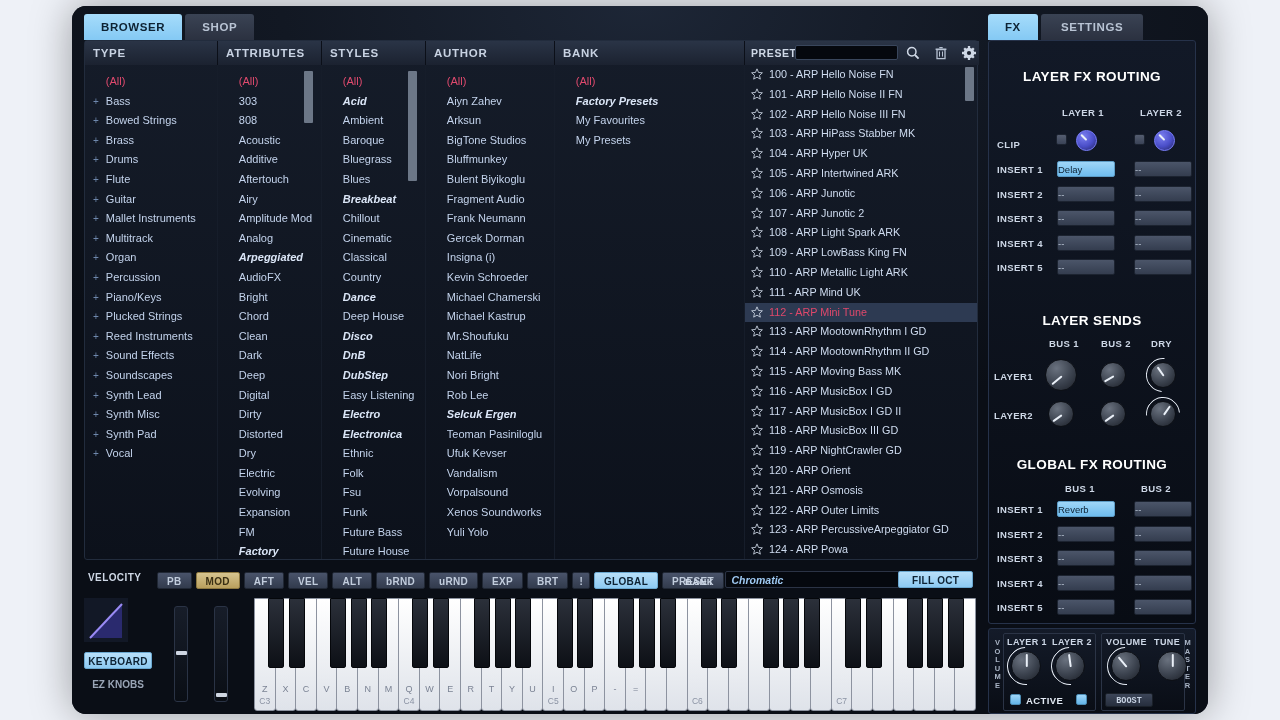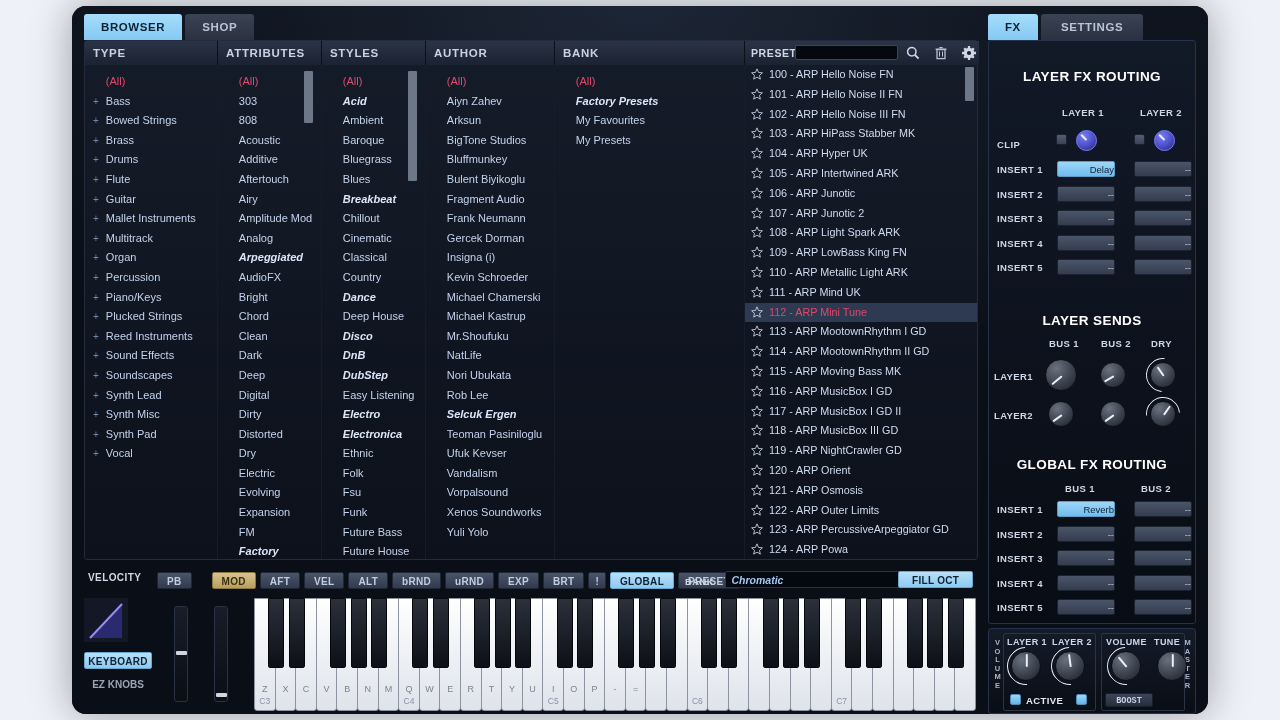--- a/index.html
+++ b/index.html
@@ -80,21 +80,21 @@
   .prow.sel { background:#2d3a52; color:#e0486b; }
   .star { position:absolute; left:6px; top:3px; width:12px; height:12px; }
 
   
   .performbar { position:absolute; left:12px; top:562px; width:894px; height:28px; }
   .pbtn { display:inline-block; height:17px; line-height:17px; padding:0 9px;
     font-size:10px; font-weight:bold; color:#c2cddd; text-align:center;
     background:linear-gradient(#49536a,#323b4d); border:1px solid #202734;
     border-radius:2px; margin-right:4px; cursor:pointer; letter-spacing:.3px; }
   .pbtn.on { background:linear-gradient(#b8dff9,#8dcaf2); color:#0d2233; border-color:#6ba8d0; }
-  .pbtn.mod { background:linear-gradient(#d6c48f,#b99f5d); color:#3a2f12; border-color:#8d7840;margin-left:16px; }
+  .pbtn.mod { background:linear-gradient(#d6c48f,#b99f5d); color:#3a2f12; border-color:#8d7840; }
   .scaleinput { display:inline-block; height:17px; line-height:17px; width:207px;
     background:#05080e; border:1px solid #2b3purple; border:1px solid #2b3purple;
     border:1px solid #2b3345; border-radius:2px; color:#9fc9f2; font-size:10.5px;
     font-weight:bold; font-style:italic; padding-left:6px; vertical-align:top; }
 
   
   .kbarea { position:absolute; left:12px; top:592px; width:894px; height:116px; }
   .wk { position:absolute; top:0; width:27.6px; height:113px;
     background:linear-gradient(#ffffff,#dfe3ea); border:1px solid #8d93a0;
     border-radius:0 0 3px 3px; }
@@ -112,21 +112,21 @@
     border:1px solid #2a3purple; border:1px solid #2a3345; border-radius:3px; }
   .wknob { position:absolute; left:1px; width:11px; height:4px; background:#cfd6e2; border-radius:1px; }
 
   
   .fxpanel { position:absolute; left:916px; top:34px; width:208px; height:584px;
     background:linear-gradient(#121927,#080c14);
     border:1px solid #26324a; border-radius:3px; }
   .sechead { text-align:center; font-size:13.5px; font-weight:bold;
     color:#ffffff; letter-spacing:.4px; }
   .smalllab { font-size:9.5px; font-weight:bold; color:#cdd7e6; letter-spacing:.4px; }
-  .slot { height:16px; line-height:16px; text-align:right; font-size:9.5px;
+  .slot { height:16px; line-height:16px; text-align:left; font-size:9.5px;
     color:#b9c4d4; background:linear-gradient(#4b5569,#343d4f);
     border:1px solid #1c2330; border-radius:2px; cursor:pointer; }
   .slot.on { background:linear-gradient(#9fd6f8,#6fbcee); color:#0d2233; border-color:#5d9cc6; }
   .chk { width:11px; height:11px; background:linear-gradient(#545d70,#3a4357);
     border:1px solid #1c2330; border-radius:2px; cursor:pointer; }
 
   .knob { position:absolute; border-radius:50%;
     background:radial-gradient(circle at 35% 28%, #6a727f 0%, #3b424e 55%, #1b1f27 100%);
     border:1px solid #0d1016; }
   .kpoint { position:absolute; background:#eaf0f8; border-radius:1px; }
@@ -251,21 +251,21 @@
           <div class="li"><span class="plus" style="visibility: hidden;">+</span><span>Bulent Biyikoglu</span></div>
           <div class="li"><span class="plus" style="visibility: hidden;">+</span><span>Fragment Audio</span></div>
           <div class="li"><span class="plus" style="visibility: hidden;">+</span><span>Frank Neumann</span></div>
           <div class="li"><span class="plus" style="visibility: hidden;">+</span><span>Gercek Dorman</span></div>
           <div class="li"><span class="plus" style="visibility: hidden;">+</span><span>Insigna (i)</span></div>
           <div class="li"><span class="plus" style="visibility: hidden;">+</span><span>Kevin Schroeder</span></div>
           <div class="li"><span class="plus" style="visibility: hidden;">+</span><span>Michael Chamerski</span></div>
           <div class="li"><span class="plus" style="visibility: hidden;">+</span><span>Michael Kastrup</span></div>
           <div class="li"><span class="plus" style="visibility: hidden;">+</span><span>Mr.Shoufuku</span></div>
           <div class="li"><span class="plus" style="visibility: hidden;">+</span><span>NatLife</span></div>
-          <div class="li"><span class="plus" style="visibility: hidden;">+</span><span>Nori Ubukata</span></div>
+          <div class="li"><span class="plus" style="visibility: hidden;">+</span><span>Nori Bright</span></div>
           <div class="li"><span class="plus" style="visibility: hidden;">+</span><span>Rob Lee</span></div>
           <div class="li ital"><span class="plus" style="visibility: hidden;">+</span><span>Selcuk Ergen</span></div>
           <div class="li"><span class="plus" style="visibility: hidden;">+</span><span>Teoman Pasiniloglu</span></div>
           <div class="li"><span class="plus" style="visibility: hidden;">+</span><span>Ufuk Kevser</span></div>
           <div class="li"><span class="plus" style="visibility: hidden;">+</span><span>Vandalism</span></div>
           <div class="li"><span class="plus" style="visibility: hidden;">+</span><span>Vorpalsound</span></div>
           <div class="li"><span class="plus" style="visibility: hidden;">+</span><span>Xenos Soundworks</span></div>
           <div class="li"><span class="plus" style="visibility: hidden;">+</span><span>Yuli Yolo</span></div>
         </div>
         <div class="colhead" style="left: 470px; width: 190px; padding-left: 8px;">BANK</div>

